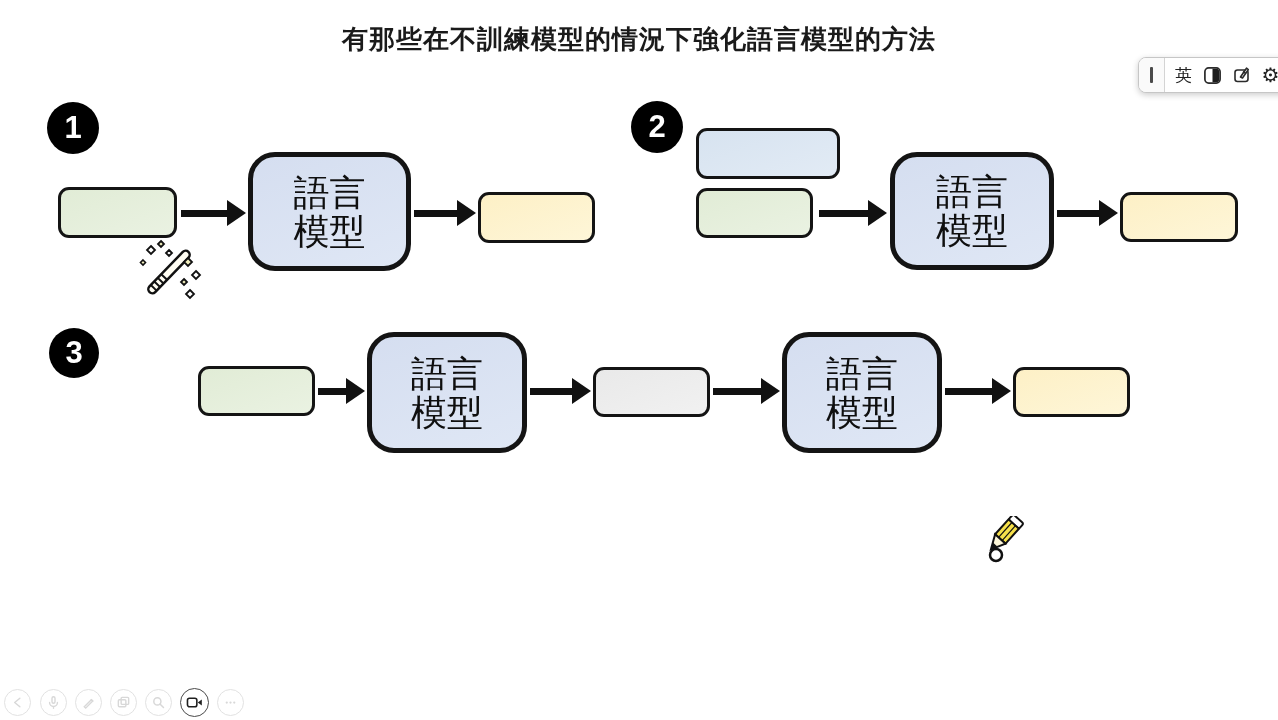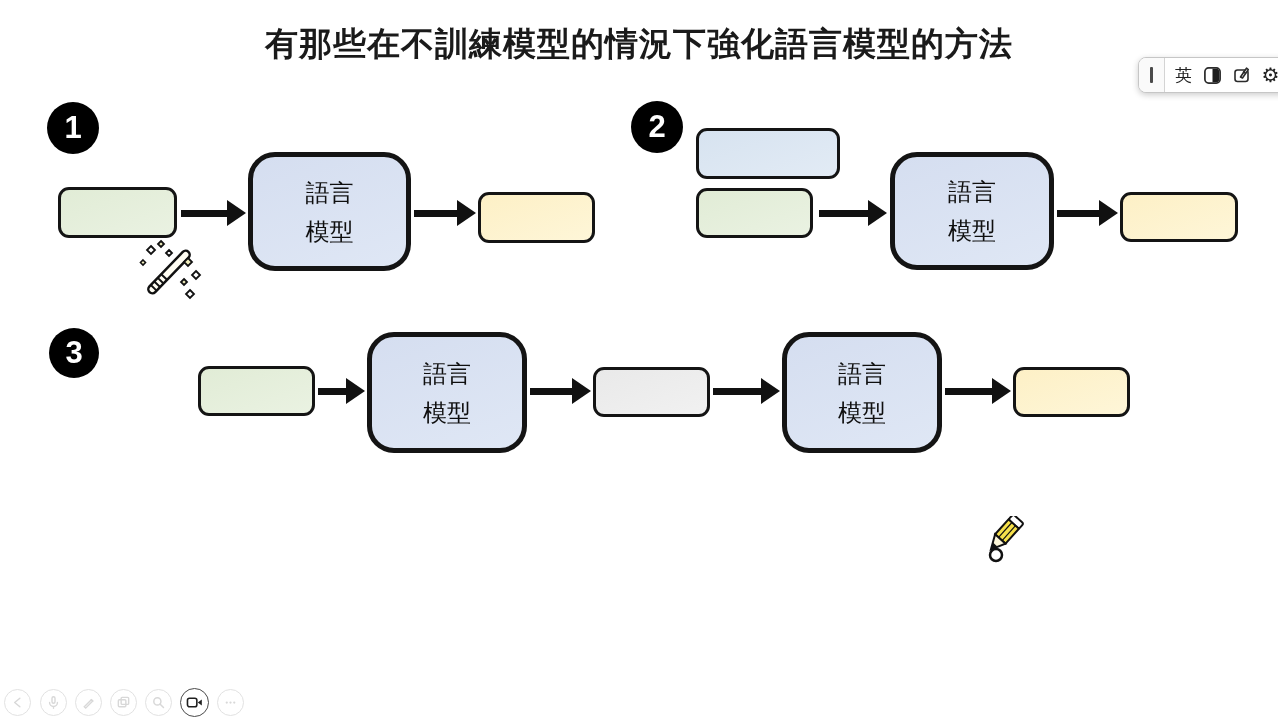--- a/index.html
+++ b/index.html
@@ -2,38 +2,38 @@
 <html><head>
 <meta charset="utf-8">
 <style>
   html,body{margin:0;padding:0;}
   body{
     width:1278px;height:720px;position:relative;overflow:hidden;
     background:#ffffff;font-family:"Liberation Sans",sans-serif;
   }
   .title{
     position:absolute;top:22px;left:0;width:100%;text-align:center;
-    font-size:33px;font-weight:600;color:#1a1a1a;letter-spacing:1px;white-space:nowrap;
+    font-size:26px;font-weight:600;color:#1a1a1a;letter-spacing:1px;white-space:nowrap;
   }
   
   .badge{
     position:absolute;width:52px;height:52px;border-radius:50%;background:#000;
     color:#fff;display:flex;align-items:center;justify-content:center;
     font-size:31px;font-weight:700;
   }
   
   .box{position:absolute;border:3px solid #141414;border-radius:11px;box-sizing:border-box;}
   .box.green{background:linear-gradient(160deg,#e1ecd6,#eaf2e2);}
   .box.blue{background:linear-gradient(160deg,#d7e3f0,#e2ebf5);}
   .box.yellow{background:linear-gradient(160deg,#fdf0c6,#fef6d8);}
   .box.gray{background:linear-gradient(160deg,#e9e9e9,#f1f1f1);}
   .box.model{
     border-width:5px;border-radius:27px;background:linear-gradient(160deg,#d5def0,#dfe7f5);
     display:flex;flex-direction:column;align-items:center;justify-content:center;
-    font-size:24px;line-height:39px;color:#0f0f0f;font-weight:500;
+    font-size:36px;line-height:39px;color:#0f0f0f;font-weight:500;
   }
   
   .arrow{position:absolute;display:flex;align-items:center;height:26px;}
   .arrow .shaft{flex:1;height:7px;background:#111;}
   .arrow .head{width:0;height:0;border-top:13px solid transparent;border-bottom:13px solid transparent;border-left:19px solid #111;}
   
   .ime{
     position:absolute;top:57px;left:1138px;width:152px;height:36px;background:#fff;
     border:1px solid #c6c6c6;border-radius:8px;box-shadow:0 2px 6px rgba(0,0,0,0.2);
     display:flex;align-items:stretch;box-sizing:border-box;

